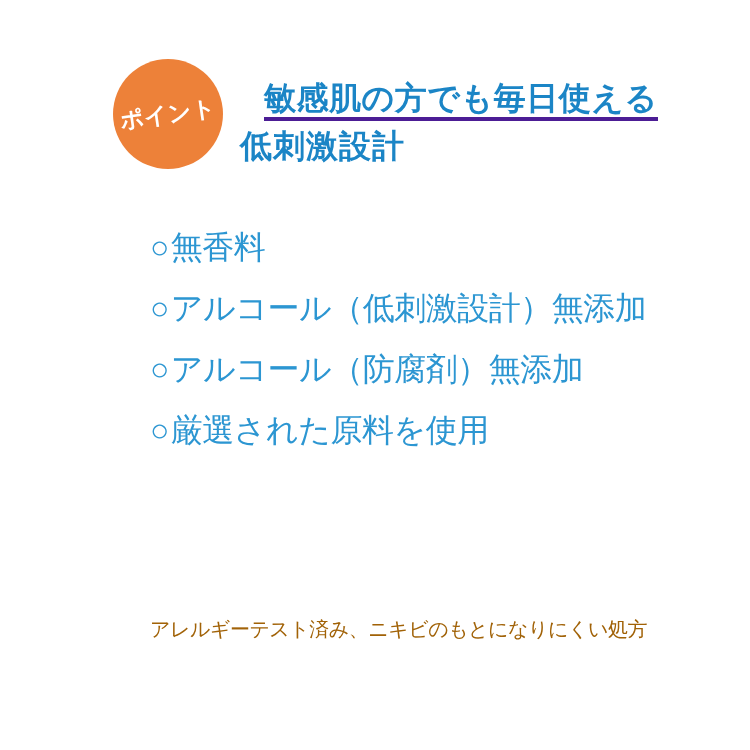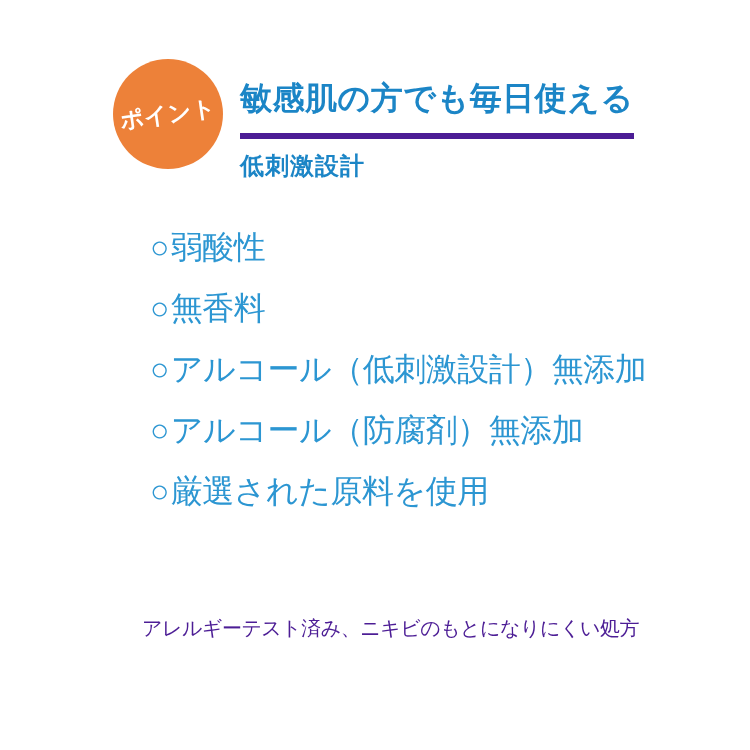--- a/index.html
+++ b/index.html
@@ -41,26 +41,27 @@
     top: 82px;
     color: #1B85C6;
     font-weight: bold;
     white-space: nowrap;
   }
   .heading-line1 {
     display: inline-block;
     font-size: 32px;
     line-height: 1.05;
     letter-spacing: 0.5px;
-    padding-bottom: 17px;
-    border-bottom: 6px solid #4c1d95;
+    padding-bottom: 1px;
+    border-bottom: 4px solid #4c1d95;
+    margin-left: 24px;
   }
   .heading-line2 {
-    margin-top: 15px;
-    font-size: 24px;
+    margin-top: 9px;
+    font-size: 32px;
     line-height: 1;
     letter-spacing: 1px;
   }
 
   
   .feature-list {
     position: absolute;
     left: 150px;
     top: 230px;
     color: #2C96D2;
@@ -70,48 +71,44 @@
     line-height: 34px;
     letter-spacing: -0.5px;
     margin-bottom: 27px;
     white-space: nowrap;
   }
   .feature-item .bullet { margin-right: 2px; }
 
   
   .footnote {
     position: absolute;
-    left: 142px;
+    left: 150px;
     top: 612px;
-    color: #4c1d95;
+    color: #a16207;
     font-size: 20px;
     line-height: 35px;
     letter-spacing: -0.5px;
     white-space: nowrap;
-    font-family: Liberation Mono, monospace;
   }
 </style>
 </head>
 <body>
 
 <div class="canvas">
 
   <div class="badge">
     <span class="badge-label">ポイント</span>
   </div>
 
   <div class="heading">
     <span class="heading-line1">敏感肌の方でも毎日使える</span>
     <div class="heading-line2">低刺激設計</div>
   </div>
 
   <div class="feature-list">
-    <div class="feature-item">
-      <span class="bullet">○</span><span>弱酸性</span>
-    </div>
     <div class="feature-item">
       <span class="bullet">○</span><span>無香料</span>
     </div>
     <div class="feature-item">
       <span class="bullet">○</span><span>アルコール（低刺激設計）無添加</span>
     </div>
     <div class="feature-item">
       <span class="bullet">○</span><span>アルコール（防腐剤）無添加</span>
     </div>
     <div class="feature-item">

